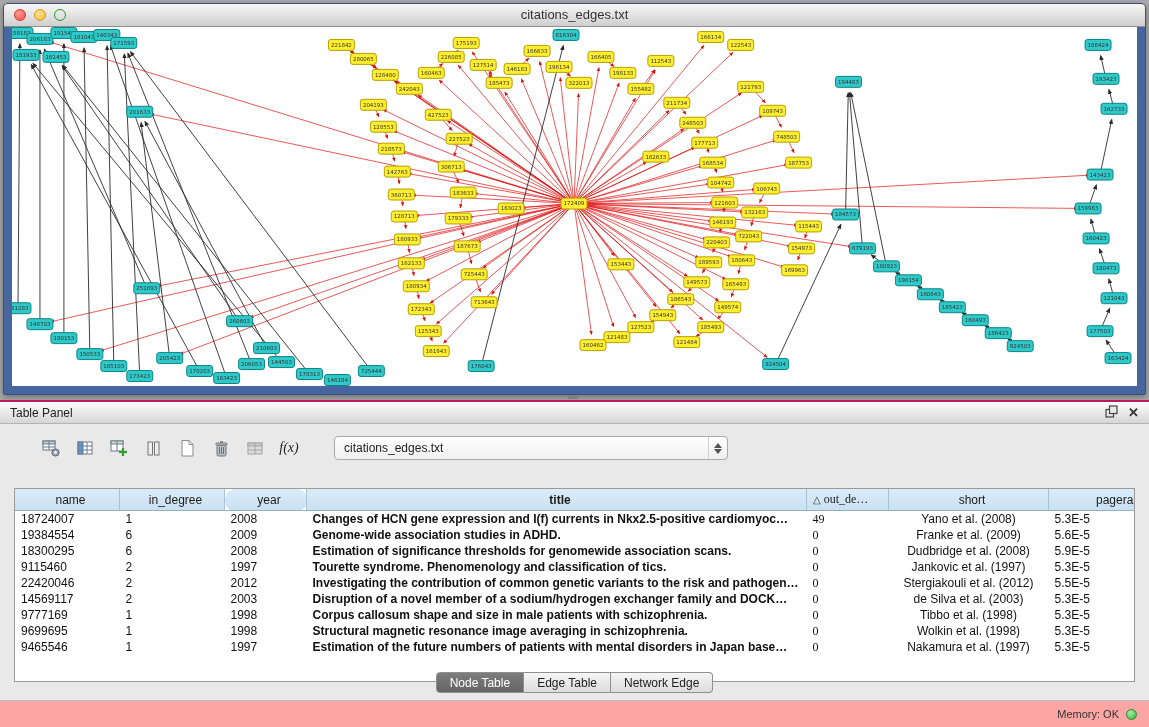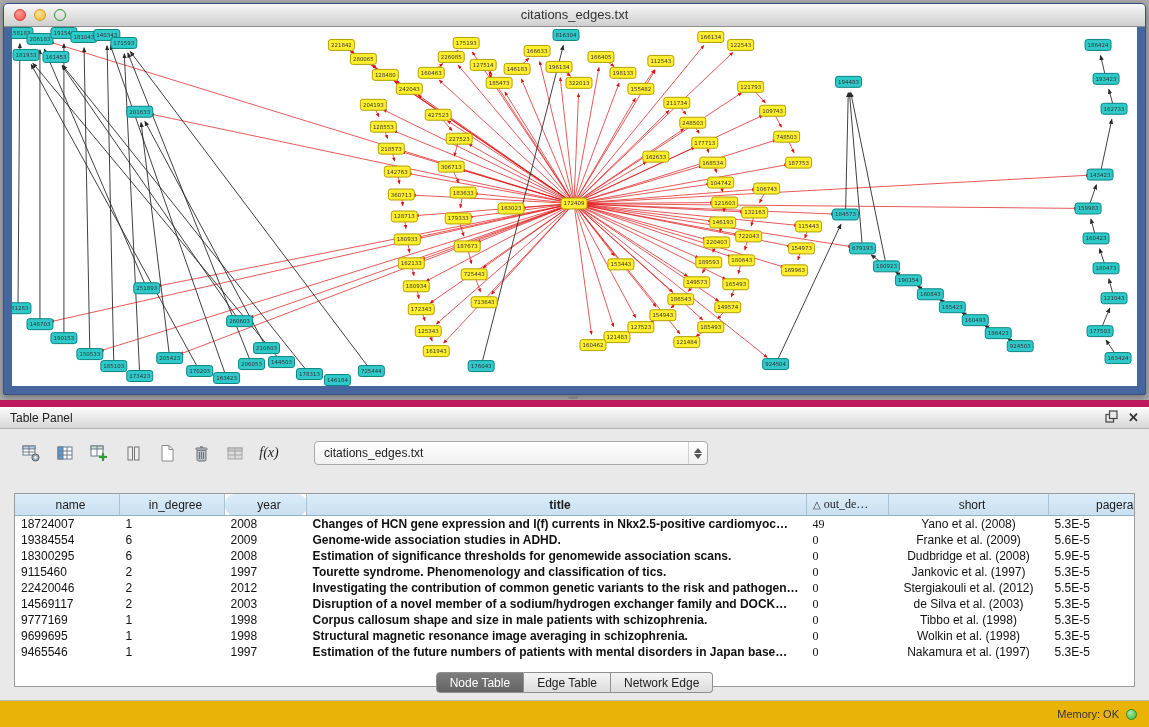--- a/index.html
+++ b/index.html
@@ -15,25 +15,25 @@
   .tl.yellow{background:radial-gradient(circle at 35% 30%,#ffe093,#fdbc2f);border:1px solid #d29c1e;}
   .tl.green{background:radial-gradient(circle at 35% 30%,#9ae89a,#2fc640;border:1px solid #24992f);border:1px solid #24992f;}
   .win-title{text-align:center;font-size:13px;line-height:22px;color:#333;}
   .canvas-wrap{position:absolute;top:23px;left:8px;right:8px;bottom:8px;background:#ffffff;overflow:hidden;}
   .canvas-wrap svg{width:100%;height:100%;display:block;}
 
   
   .split-dot{position:absolute;left:568px;top:395px;width:10px;height:4px;border-radius:2px;background:#7e7e7e;}
 
   
-  .table-panel{position:absolute;left:0;top:400px;width:1149px;height:300px;background:#e9e9e9;border-top:7px solid #be185d;box-sizing:border-box;}
+  .table-panel{position:absolute;left:0;top:400px;width:1149px;height:300px;background:#e9e9e9;border-top:2px solid #be185d;box-sizing:border-box;}
   .panel-header{height:21px;background:linear-gradient(#fdfdfd,#d6d6d6);border-bottom:1px solid #b3b3b3;display:flex;align-items:center;padding:0 10px;font-size:12px;color:#222;}
   .panel-actions{margin-left:auto;display:flex;align-items:center;gap:10px;}
   .panel-actions .pa{cursor:default;color:#333;font-size:13px;line-height:13px;}
-  .toolbar{display:flex;align-items:center;gap:8px;padding:12px 0 8px 18px;}
+  .toolbar{display:flex;align-items:center;gap:8px;padding:12px 0 8px 18px;margin-left:20px;}
   .tb-btn{width:26px;height:24px;border:none;background:transparent;padding:0;display:flex;align-items:center;justify-content:center;}
   .fx{font-style:italic;font-size:14px;color:#222;font-family:"Liberation Serif",serif;}
   .combo{margin-left:24px;width:392px;height:22px;background:linear-gradient(#ffffff,#f0f0f0);border:1px solid #a9a9a9;border-radius:4px;display:flex;align-items:center;font-size:12px;color:#222;position:relative;}
   .combo .val{padding-left:9px;flex:1;}
   .combo .arrows{width:18px;height:100%;display:flex;flex-direction:column;align-items:center;justify-content:center;gap:1px;border-left:1px solid #d0d0d0;}
   .combo .up{width:0;height:0;border-left:4px solid transparent;border-right:4px solid transparent;border-bottom:5px solid #555;}
   .combo .dn{width:0;height:0;border-left:4px solid transparent;border-right:4px solid transparent;border-top:5px solid #555;}
 
   .table-wrap{position:absolute;left:14px;right:14px;top:86px;height:192px;background:#fff;border:1px solid #9a9a9a;display:flex;overflow:hidden;}
   table{border-collapse:collapse;table-layout:fixed;width:1104px;align-self:flex-start;}
@@ -50,21 +50,21 @@
   th:nth-child(7),td:nth-child(7){width:128px;}
   .sort-glyph{font-size:10px;margin-right:3px;color:#333;}
 
   .tab-row{position:absolute;left:0;right:0;bottom:7px;display:flex;justify-content:center;}
   .seg-tab{height:21px;font-size:12px;font-family:"Liberation Sans",sans-serif;padding:0 13px;background:linear-gradient(#f5f5f5,#dcdcdc);border:1px solid #8f8f8f;border-left:none;color:#222;margin-top:48px;}
   .seg-tab:first-child{border-left:1px solid #8f8f8f;border-radius:4px 0 0 4px;}
   .seg-tab:last-child{border-radius:0 4px 4px 0;}
   .seg-tab.active{background:linear-gradient(#7d7d7d,#646464);color:#fff;}
 
   
-  .status-bar{position:absolute;left:0;bottom:0;width:1149px;height:27px;background:#eab308;border-top:1px solid #bdbdbd;display:flex;align-items:center;justify-content:flex-end;padding-right:12px;box-sizing:border-box;gap:7px;font-size:11px;color:#333;}
+  .status-bar{position:absolute;left:0;bottom:0;width:1149px;height:27px;background:#fca5a5;border-top:1px solid #bdbdbd;display:flex;align-items:center;justify-content:flex-end;padding-right:12px;box-sizing:border-box;gap:7px;font-size:11px;color:#333;}
   .mem-dot{width:11px;height:11px;border-radius:50%;background:radial-gradient(circle at 35% 30%,#a9eda9,#35b435);border:1px solid #2b8a2b;box-sizing:border-box;}
 </style>
 </head>
 <body>
 
 <div class="desktop">
 
   <div class="net-window">
     <div class="titlebar">
       <div class="traffic">

